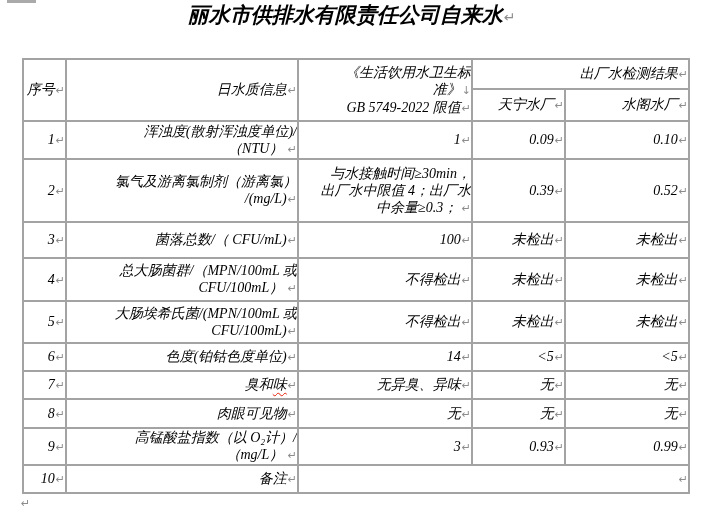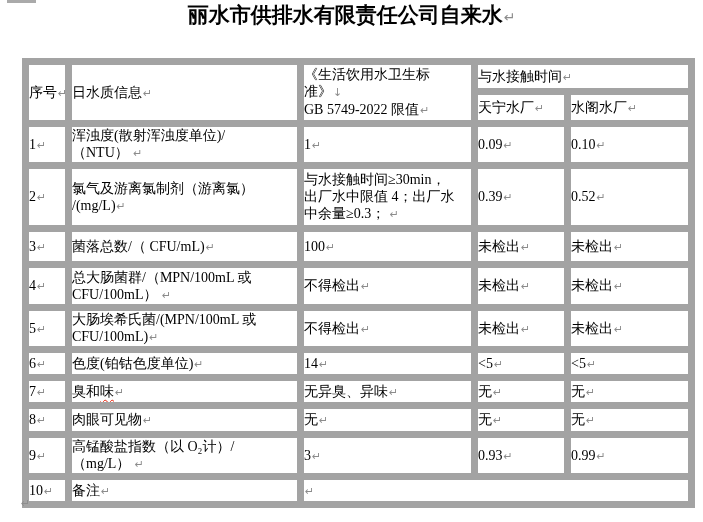--- a/index.html
+++ b/index.html
@@ -1,36 +1,36 @@
 <!DOCTYPE html>
 <html><head>
 <meta charset="utf-8">
 <style>
   html,body{margin:0;padding:0;}
   body{
     width:703px;height:522px;overflow:hidden;background:#ffffff;
     font-family:"Liberation Serif","DejaVu Serif",serif;color:#000000;
   }
-  .screen{position:relative;width:703px;height:522px;background:#ffffff;overflow:hidden;}
+  .screen{position:relative;width:703px;height:522px;background:#ffffff;overflow:hidden;font-style:italic;}
 
   
   .corner-fragment{position:absolute;left:7px;top:0;width:29px;height:3px;background:#aaaaaa;}
 
   
   .titles{position:absolute;left:0;top:1px;width:703px;text-align:center;
     font-weight:bold;font-size:21px;line-height:28px;}
   .mark{color:#8c8c8c;font-weight:normal;font-size:11px;
     font-family:"DejaVu Sans","Liberation Sans",sans-serif;padding-left:1px;}
   .titles .mark{font-size:14px;}
 
   
   table.water{position:absolute;left:22px;top:58px;width:666px;
     border-collapse:collapse;table-layout:fixed;}
   table.water td{
-    border:7px solid #a3a3a3;text-align:left;vertical-align:middle;
+    border:2px solid #a3a3a3;text-align:right;vertical-align:middle;
     font-size:14px;padding:0;overflow:hidden;
   }
   .cl{line-height:17px;white-space:nowrap;}
   tr.h1{height:30px;}
   tr.h2{height:32px;}
   td.left{text-align:left;padding-left:4px;}
   .wavy{
     text-decoration:underline;text-decoration-style:wavy;
     text-decoration-color:#e8220a;text-decoration-thickness:1px;
     text-underline-offset:3px;
@@ -63,21 +63,21 @@
         </td>
         <td rowspan="2">
           <div class="cl"><span>日水质信息</span><span class="mark">↵</span></div>
         </td>
         <td rowspan="2">
           <div class="cl"><span>《生活饮用水卫生标</span></div>
           <div class="cl"><span>准》</span><span class="mark">↓</span></div>
           <div class="cl"><span>GB 5749-2022 限值</span><span class="mark">↵</span></div>
         </td>
         <td colspan="2">
-          <div class="cl"><span>与水接触时间</span><span class="mark">↵</span></div>
+          <div class="cl"><span>出厂水检测结果</span><span class="mark">↵</span></div>
         </td>
       </tr>
       <tr class="h2">
         <td>
           <div class="cl"><span>天宁水厂</span><span class="mark">↵</span></div>
         </td>
         <td>
           <div class="cl"><span>水阁水厂</span><span class="mark">↵</span></div>
         </td>
       </tr>

